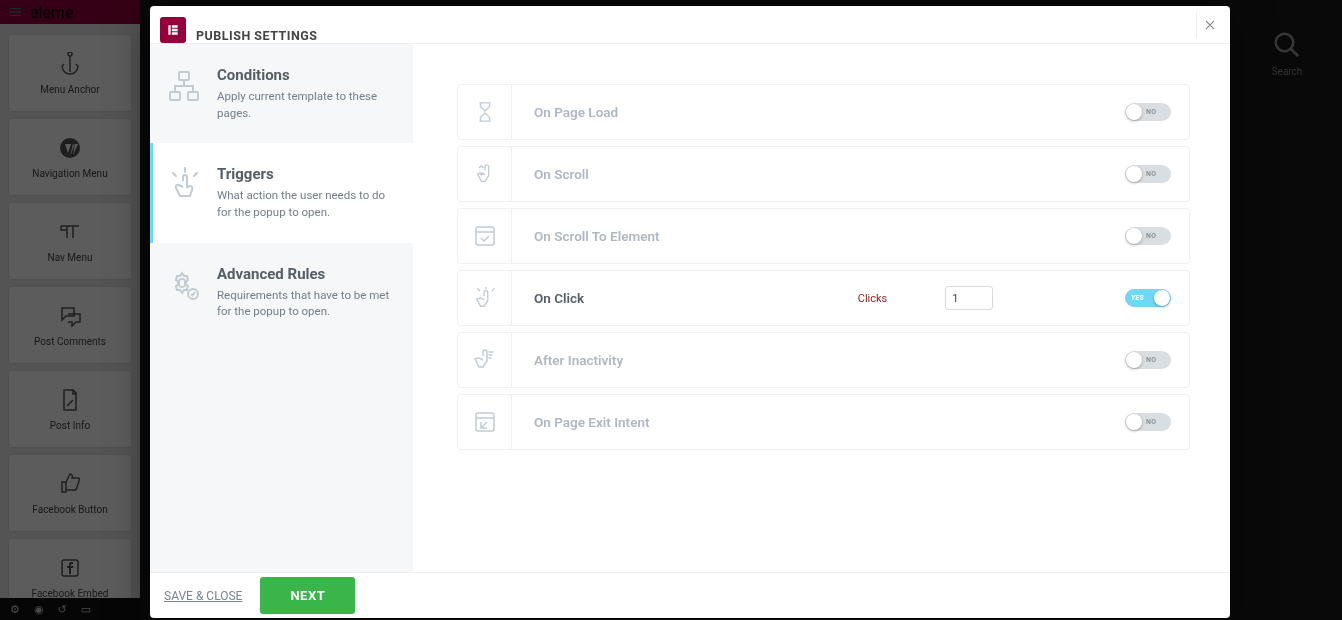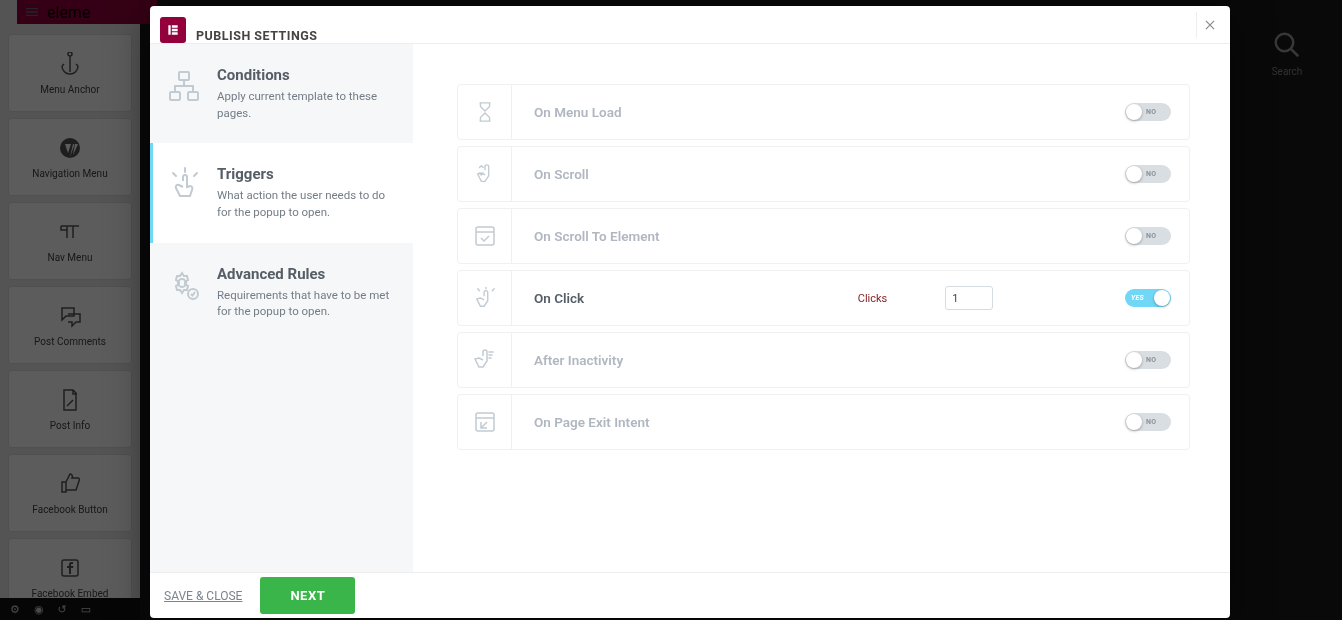--- a/index.html
+++ b/index.html
@@ -1,20 +1,20 @@
 <!DOCTYPE html>
 <html><head>
 <meta charset="utf-8">
 <style>
 * { margin: 0; padding: 0; box-sizing: border-box; font-family: -apple-system, BlinkMacSystemFont, "Segoe UI", Roboto, Arial, sans-serif; }
 html, body { width: 1342px; height: 620px; overflow: hidden; background: #1a1a1a; }
 
 
 .bg-panel { position:absolute; left:0; top:0; width:140px; bottom:0; background:#e8e8e8; }
-.bg-topbar { position:absolute; left:17px; top:0; width:140px; height:24px; background:#93003c; display:flex; align-items:center; }
+.bg-topbar { position:absolute; left:0; top:0; width:140px; height:24px; background:#93003c; display:flex; align-items:center; }
 .bg-hamburger { width:30px; height:30px; display:flex; align-items:center; justify-content:center; color:#666; }
 .bg-widgets { position:absolute; left:8px; top:30px; right:8px; display:flex; flex-direction:column; gap:6px; padding-top:4px; }
 .bg-widget { background:#fff; border:1px solid #ddd; height:78px; border-radius:3px; display:flex; flex-direction:column; align-items:center; justify-content:center; gap:8px; }
 .bg-widget-icon { width:24px; height:24px; color:#555; }
 .bg-widget-label { font-size:10px; color:#444; }
 .bg-panel-footer { position:absolute; left:0; bottom:0; width:140px; height:22px; background:#111; display:flex; align-items:center; gap:14px; padding-left:10px;}
 .bg-panel-footer span { color:#ccc; font-size:11px; }
 .bg-right { position:absolute; right:0; top:0; width:110px; height:620px; display:flex; flex-direction:column; align-items:center; padding-top:30px; gap:6px;}
 .bg-right .search-ic { width:30px; height:30px; color:#999; margin-top:0;}
 .bg-right .search-lbl { font-size:10px; color:#888; }
@@ -219,21 +219,21 @@
 
     <div class="main">
       <div class="triggers">
 
         <div class="trigger-row">
           <div class="trigger-icon-box">
             <svg width="22" height="22" viewBox="0 0 24 24">
                 <path fill="none" stroke="currentColor" stroke-width="1.5" d="M6 2h12M6 22h12M7 2v4l5 5 5-5V2M7 22v-4l5-5 5 5v4"></path>
               </svg>
           </div>
-          <div class="trigger-label">On Menu Load</div>
+          <div class="trigger-label">On Page Load</div>
           <div class="trigger-mid"></div>
           <div class="trigger-right">
             <div class="toggle off">
                 <span class="txt">NO</span>
                 <span class="knob"></span>
               </div>
           </div>
         </div>
 
         <div class="trigger-row">

